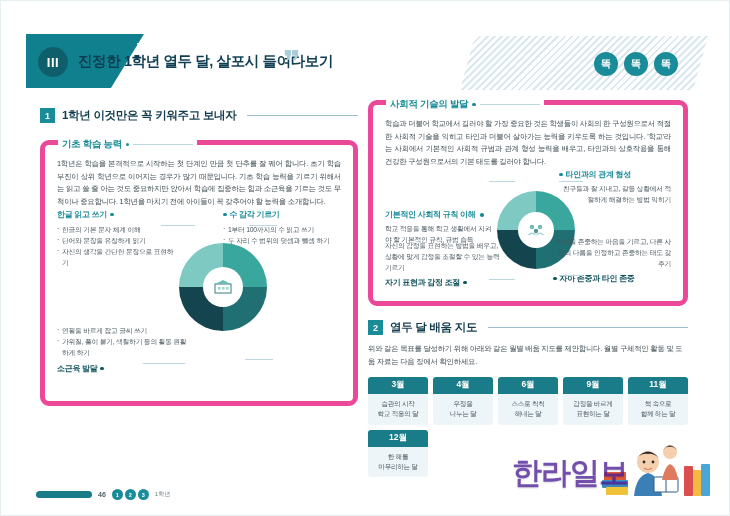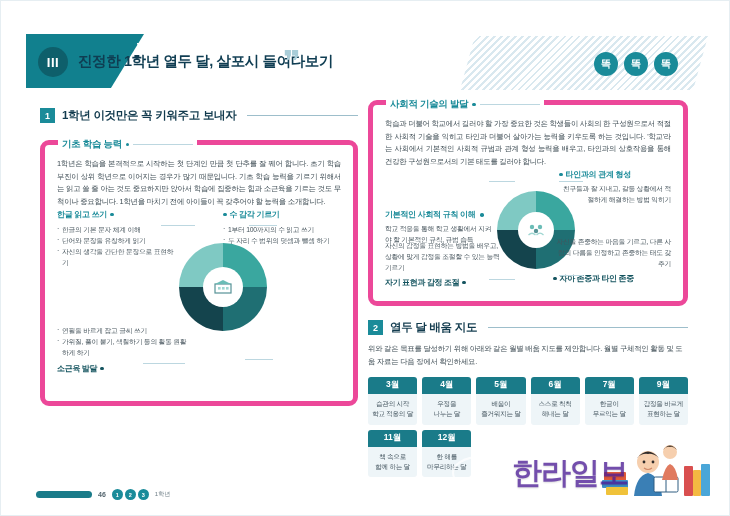--- a/index.html
+++ b/index.html
@@ -109,21 +109,21 @@
   }
   .donut-hole svg { opacity: .75; }
 
   
   .qlabel { position: absolute; }
   .qlabel .qtitle {
     font-size: 8px; font-weight: 700; color: #1a8b99;
     letter-spacing: -0.3px; display: flex; align-items: center; gap: 3px;
     white-space: nowrap;
   }
-  .qlabel .qtitle.dark { color: #14545f; font-family: Liberation Serif, serif; }
+  .qlabel .qtitle.dark { color: #14545f; }
   .qlabel .qbullet {
     width: 3.5px; height: 3.5px; border-radius: 50%; background: currentColor;
     flex: none;
   }
   .qlabel ul { list-style: none; margin-top: 4px; }
   .qlabel li {
     font-size: 6.8px; line-height: 1.62; color: #46545c;
     letter-spacing: -0.25px; position: relative; padding-left: 5px;
   }
   .qlabel li::before {
@@ -136,21 +136,21 @@
   .ta-r { text-align: right; }
   .lead { position: absolute; background: #bcd7e0; }
 
   
   .month-note {
     font-size: 7.4px; line-height: 1.75; color: #3c4a52;
     letter-spacing: -0.25px; margin-top: 8px;
   }
   .month-grid {
     margin-top: 8px;
-    display: grid; grid-template-columns: repeat(6, 1fr); gap: 5px;
+    display: grid; grid-template-columns: repeat(5, 1fr); gap: 5px;
   }
   .month-card { text-align: center; }
   .month-badge {
     background: #1a7b89; color: #ffffff;
     font-size: 8.5px; font-weight: 700;
     border-radius: 3px 3px 0 0;
     padding: 2.5px 0;
   }
   .month-body {
     background: #eef5f8; border-radius: 0 0 3px 3px;
@@ -373,33 +373,23 @@
         <div class="month-badge">3월</div>
         <div class="month-body" style="white-space: pre-line;">습관의 시작
 학교 적응의 달</div>
       </div>
       <div class="month-card">
         <div class="month-badge">4월</div>
         <div class="month-body" style="white-space: pre-line;">우정을
 나누는 달</div>
       </div>
       <div class="month-card">
-        <div class="month-badge">5월</div>
-        <div class="month-body" style="white-space: pre-line;">배움이
-즐거워지는 달</div>
-      </div>
-      <div class="month-card">
         <div class="month-badge">6월</div>
         <div class="month-body" style="white-space: pre-line;">스스로 척척
 해내는 달</div>
-      </div>
-      <div class="month-card">
-        <div class="month-badge">7월</div>
-        <div class="month-body" style="white-space: pre-line;">한글이
-무르익는 달</div>
       </div>
       <div class="month-card">
         <div class="month-badge">9월</div>
         <div class="month-body" style="white-space: pre-line;">감정을 바르게
 표현하는 달</div>
       </div>
       <div class="month-card">
         <div class="month-badge">11월</div>
         <div class="month-body" style="white-space: pre-line;">책 속으로
 함께 하는 달</div>

